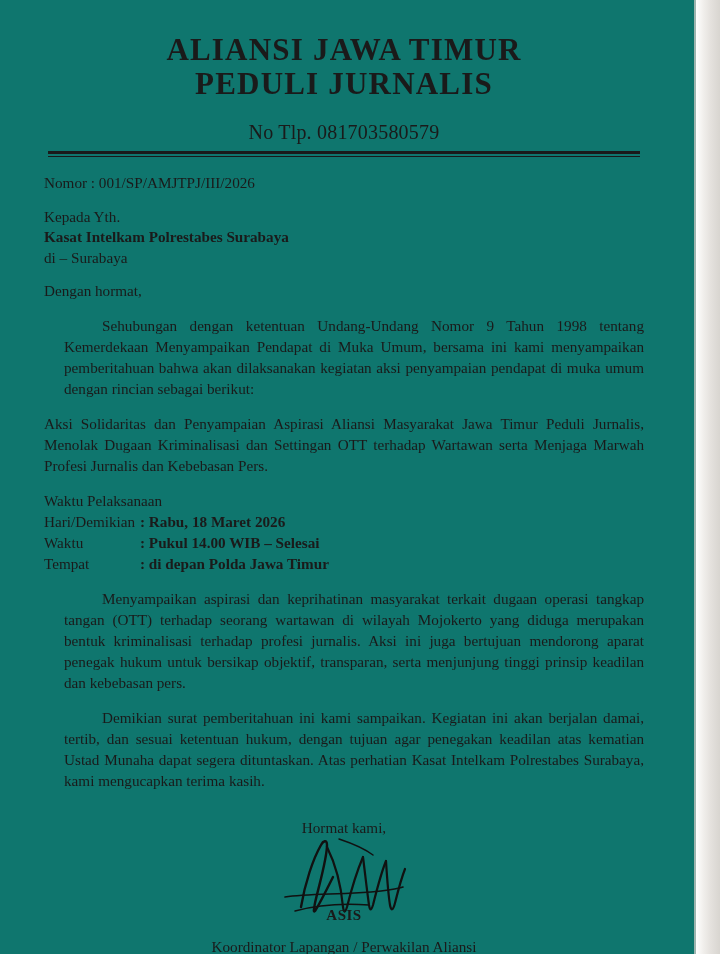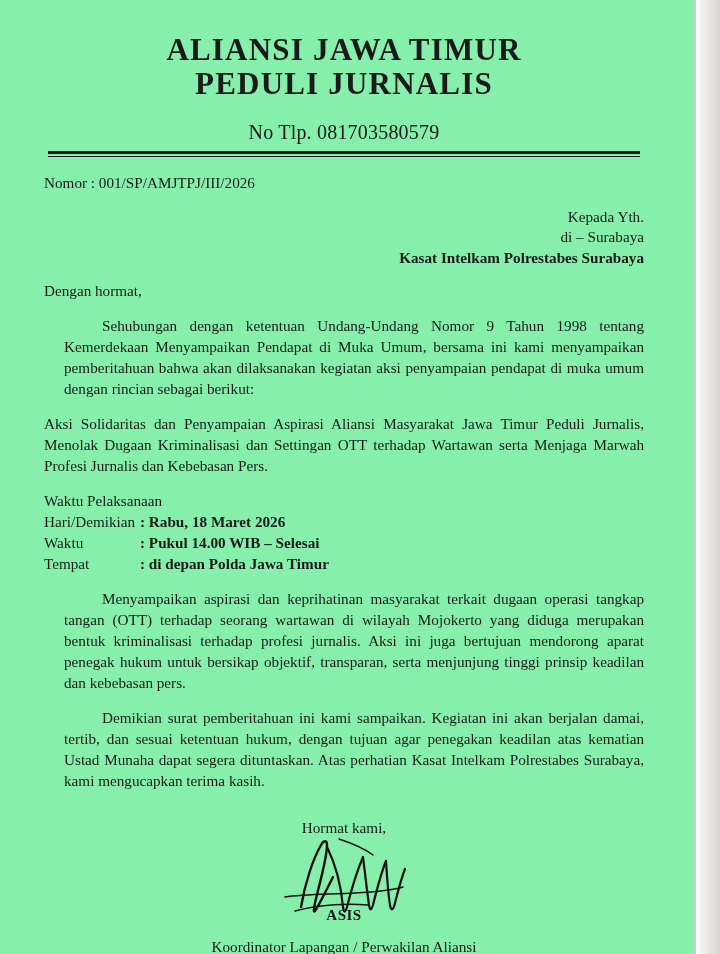--- a/index.html
+++ b/index.html
@@ -11,21 +11,21 @@
     width: 720px;
     height: 954px;
     overflow: hidden;
     font-family: "Liberation Serif", serif;
     color: #1a1a1a;
   }
   #page {
     position: relative;
     width: 720px;
     height: 954px;
-    background: #86efac;
+    background: #0f766e;
   }
   
   .page-edge {
     position: absolute;
     top: 0;
     right: 0;
     width: 24px;
     height: 954px;
     background: linear-gradient(to right, #ffffff 0%, #f1efec 30%, #e4e1dd 62%, #d8d5d0 100%);
   }
@@ -105,21 +105,20 @@
   }
   .para.indent {
     text-indent: 38px;
     margin-left: 20px;
   }
   .strong {
     font-weight: bold;
   }
   .tight {
     line-height: 1.35;
-    text-align: right;
   }
   .sched {
     margin-top: 14px;
   }
   .sched-row {
     display: flex;
   }
   .sched-label {
     width: 96px;
     flex: 0 0 96px;
@@ -179,22 +178,22 @@
       </div>
 
       <div class="doc-body">
 
         <div>
           <div class="line">Nomor : 001/SP/AMJTPJ/III/2026</div>
         </div>
 
         <div class="blk tight">
           <div class="line">Kepada Yth.</div>
+          <div class="line strong">Kasat Intelkam Polrestabes Surabaya</div>
           <div class="line">di – Surabaya</div>
-          <div class="line strong">Kasat Intelkam Polrestabes Surabaya</div>
         </div>
 
         <div class="blk">Dengan hormat,</div>
 
         <div class="para indent">Sehubungan dengan ketentuan Undang-Undang Nomor 9 Tahun 1998 tentang Kemerdekaan Menyampaikan Pendapat di Muka Umum, bersama ini kami menyampaikan pemberitahuan bahwa akan dilaksanakan kegiatan aksi penyampaian pendapat di muka umum dengan rincian sebagai berikut:</div>
 
         <div class="para">Aksi Solidaritas dan Penyampaian Aspirasi Aliansi Masyarakat Jawa Timur Peduli Jurnalis, Menolak Dugaan Kriminalisasi dan Settingan OTT terhadap Wartawan serta Menjaga Marwah Profesi Jurnalis dan Kebebasan Pers.</div>
 
         <div class="sched">
           <div>Waktu Pelaksanaan</div>

